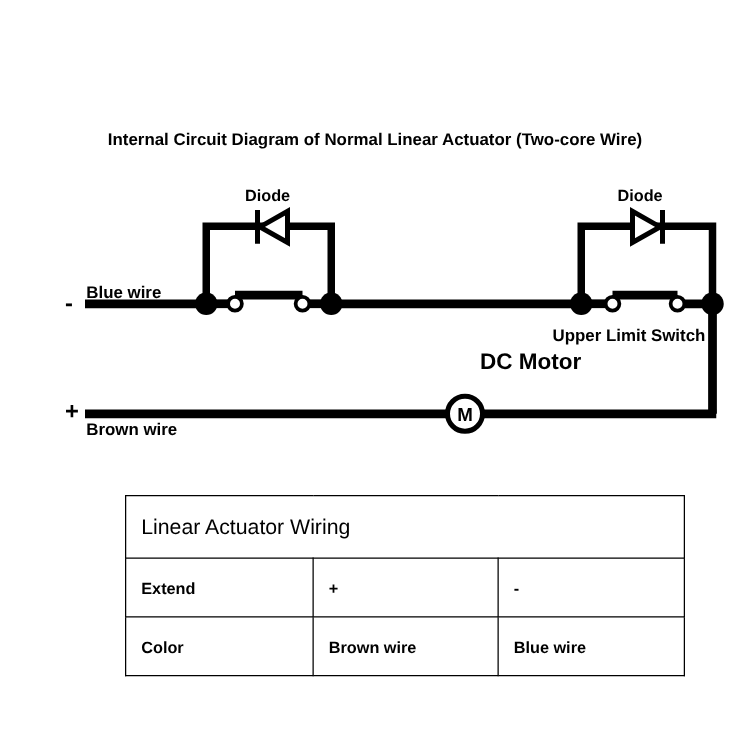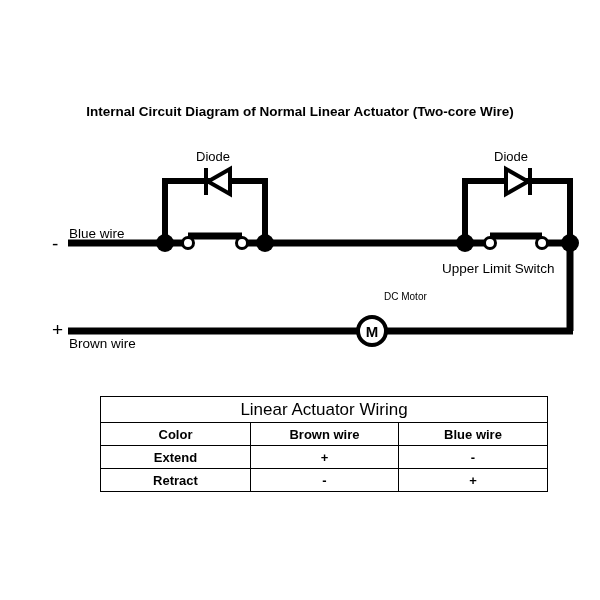--- a/index.html
+++ b/index.html
@@ -17,58 +17,57 @@
   }
   #stage {
     position: absolute;
     left: 0; top: 0;
     width: 600px;
     height: 496px;
   }
   .lbl {
     position: absolute;
     font-family: "Liberation Sans", sans-serif;
-    font-weight: normal;
+    font-weight: bold;
     color: #000;
     white-space: nowrap;
     line-height: 1;
   }
   #title {
     left: 0; top: 105px;
     width: 600px;
     text-align: center;
     font-size: 13.5px;
     font-weight: bold;
   }
   #lbl-diode-left  { left: 196px; top: 150px; font-size: 13px; }
   #lbl-diode-right { left: 494px; top: 150px; font-size: 13px; }
   #lbl-blue-wire   { left: 69px;  top: 227px; font-size: 13.5px; }
   #lbl-brown-wire  { left: 69px;  top: 337px; font-size: 13.5px; }
   #lbl-dcpower     { left: 8px;   top: 285px; font-size: 13.5px; }
   #lbl-minus       { left: 52px;  top: 234px; font-size: 19px; }
   #lbl-plus        { left: 52px;  top: 320px; font-size: 19px; }
   #lbl-lower-sw    { left: 146px; top: 262px; font-size: 13.5px; }
   #lbl-upper-sw    { left: 442px; top: 262px; font-size: 13.5px; }
-  #lbl-dcmotor     { left: 337px; top: 292px; font-size: 10px; padding-left: 47px; }
+  #lbl-dcmotor     { left: 337px; top: 280px; font-size: 18px; padding-left: 47px; }
 
   
   #wiring-table {
     position: absolute;
     left: 100px;
     top: 396px;
     width: 447px;
     border-collapse: collapse;
     table-layout: fixed;
     font-family: "Liberation Sans", sans-serif;
   }
   #wiring-table td {
     border: 1px solid #000;
-    text-align: center;
     color: #000;
-    padding: 0;
+    padding: 12px;
   }
   #wiring-table .t-title {
     font-size: 17px;
     font-weight: normal;
     height: 25px;
   }
   #wiring-table .t-head {
     font-size: 13px;
     font-weight: bold;
     height: 22px;
@@ -149,30 +148,25 @@
     <colgroup>
       <col class="col-a">
         <col class="col-b">
         <col class="col-c">
     </colgroup>
     <tbody>
       <tr>
         <td class="t-title" colspan="3">Linear Actuator Wiring</td>
       </tr>
       <tr>
-        <td class="t-head">Color</td>
-        <td class="t-head">Brown wire</td>
-        <td class="t-head">Blue wire</td>
-      </tr>
-      <tr>
         <td class="t-cell">Extend</td>
         <td class="t-cell">+</td>
         <td class="t-cell">-</td>
       </tr>
       <tr>
-        <td class="t-cell">Retract</td>
-        <td class="t-cell">-</td>
-        <td class="t-cell">+</td>
+        <td class="t-head">Color</td>
+        <td class="t-head">Brown wire</td>
+        <td class="t-head">Blue wire</td>
       </tr>
     </tbody>
   </table>
 
 </div>
 
 </body></html>

